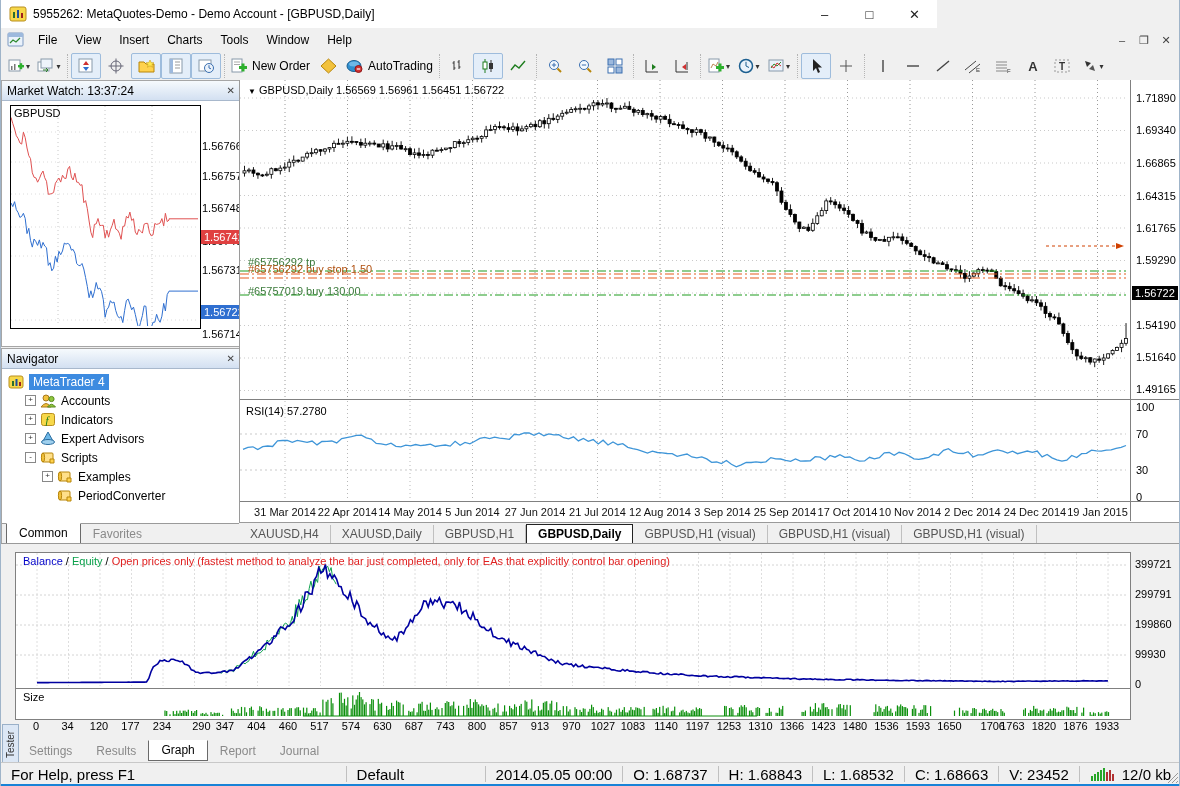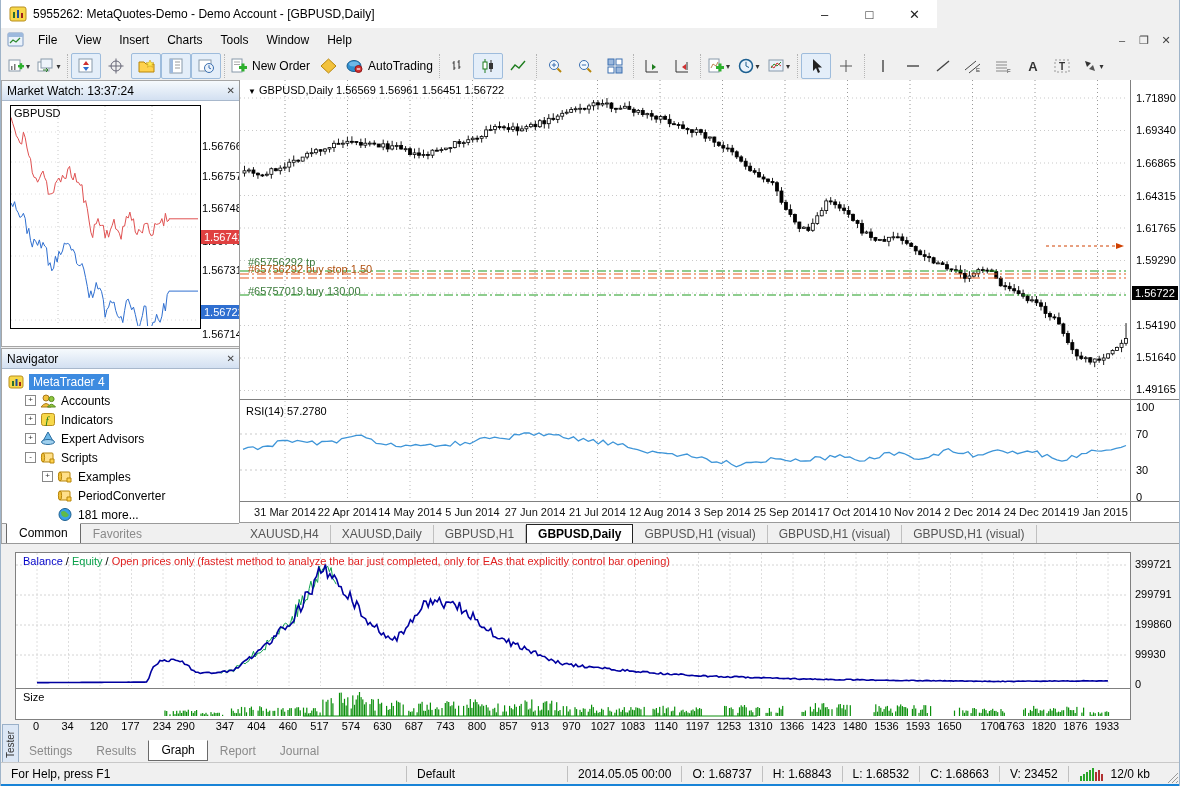--- a/index.html
+++ b/index.html
@@ -48,21 +48,21 @@
   .ctab{padding:2px 11px 3px;color:#555;font-size:12px;border-right:1px solid #c0c0c0}
   .ctab.active{background:#fff;border:1px solid #222;border-bottom:1px solid #fff;color:#000;font-weight:bold;margin-bottom:-1px}
   
   #tester{left:0;top:543px;width:1180px;height:219px;background:#f0f0f0;border-top:1px solid #9a9a9a}
   .tbox{position:absolute;background:#fff;border:1px solid #808080}
   #testertabs{position:absolute;left:16px;top:195px;display:flex;align-items:flex-end;height:22px}
   .sidetab{position:absolute;left:1px;top:180px;width:15px;height:38px;background:#dce7f5;border:1px solid #9ab0c8;
            display:flex;align-items:center;justify-content:center}
   .sidetab span{transform:rotate(-90deg);font-size:10px;color:#333;white-space:nowrap}
   
-  #statusbar{left:0;top:762px;width:1180px;height:22px;background:#f0f0f0;border-top:1px solid #c8c8c8;display:flex;align-items:center;font-size:12px}
+  #statusbar{left:0;top:762px;width:1180px;height:22px;background:#f0f0f0;border-top:1px solid #c8c8c8;display:flex;align-items:center;font-size:15px}
   .scell{padding:0 10px;border-right:1px solid #c0c0c0;height:16px;display:flex;align-items:center;white-space:nowrap}
   #bluebar{left:0;top:784px;width:1180px;height:2px;background:#1883d7}
   svg{display:block}
 </style>
 </head>
 <body>
 
 <div id="titlebar" class="abs">
   <svg width="18" height="18" style="margin-left:8px">
     <rect x="1" y="2" width="16" height="14" rx="2" fill="#f7d84a" stroke="#b98f1e"></rect>
@@ -446,30 +446,20 @@
       <div class="nrow" style="padding-left: 38px;">
         <span style="width: 15px;"></span>
         <span class="nico">
           <svg width="16" height="15">
             <rect x="2" y="3" width="11" height="9" rx="1" fill="#ffe08a" stroke="#b8860b"></rect>
             <ellipse cx="3" cy="7.5" rx="1.6" ry="4.5" fill="#f2c23d" stroke="#b8860b"></ellipse>
             <polygon points="10,9 14,9 14,13 10,13" fill="#ffd24d" stroke="#b8860b"></polygon>
           </svg>
         </span>
         <span>PeriodConverter</span>
-      </div>
-      <div class="nrow" style="padding-left: 38px;">
-        <span style="width: 15px;"></span>
-        <span class="nico">
-          <svg width="16" height="15">
-            <circle cx="8" cy="7.5" r="6" fill="#3aa0e8" stroke="#1c5f90"></circle>
-            <path d="M4 5 q3 -2 5 0 t3 3 q-2 3 -5 2 t-3 -5" fill="#5fba4a"></path>
-          </svg>
-        </span>
-        <span>181 more...</span>
       </div>
     </div>
   <div class="btabs" id="nav-tabs">
       <div class="btab active">Common</div>
       <div class="btab">Favorites</div>
     </div>
 </div>
 
 <div id="chartarea" class="abs">
   <svg id="main-svg" class="abs" style="left:0;top:0" width="890" height="319">
@@ -1436,21 +1426,21 @@
       <span style="position:absolute;left:1134px;top:74px">199860</span>
       <span style="position:absolute;left:1134px;top:104px">99930</span>
       <span style="position:absolute;left:1134px;top:134px">0</span>
     </div>
   <div id="tester-xlabels">
       <span style="position:absolute;top:176px;left:18px;width:34px;text-align:center">0</span>
       <span style="position:absolute;top:176px;left:49.5px;width:34px;text-align:center">34</span>
       <span style="position:absolute;top:176px;left:81px;width:34px;text-align:center">120</span>
       <span style="position:absolute;top:176px;left:112.5px;width:34px;text-align:center">177</span>
       <span style="position:absolute;top:176px;left:144px;width:34px;text-align:center">234</span>
-      <span style="position:absolute;top:176px;left:175.5px;width:34px;text-align:left">290</span>
+      <span style="position:absolute;top:176px;left:175.5px;width:34px;text-align:right">290</span>
       <span style="position:absolute;top:176px;left:207px;width:34px;text-align:center">347</span>
       <span style="position:absolute;top:176px;left:238.5px;width:34px;text-align:center">404</span>
       <span style="position:absolute;top:176px;left:270px;width:34px;text-align:center">460</span>
       <span style="position:absolute;top:176px;left:301.5px;width:34px;text-align:center">517</span>
       <span style="position:absolute;top:176px;left:333px;width:34px;text-align:center">574</span>
       <span style="position:absolute;top:176px;left:364.5px;width:34px;text-align:center">630</span>
       <span style="position:absolute;top:176px;left:396px;width:34px;text-align:center">687</span>
       <span style="position:absolute;top:176px;left:427.5px;width:34px;text-align:center">743</span>
       <span style="position:absolute;top:176px;left:459px;width:34px;text-align:center">800</span>
       <span style="position:absolute;top:176px;left:490.5px;width:34px;text-align:center">857</span>

